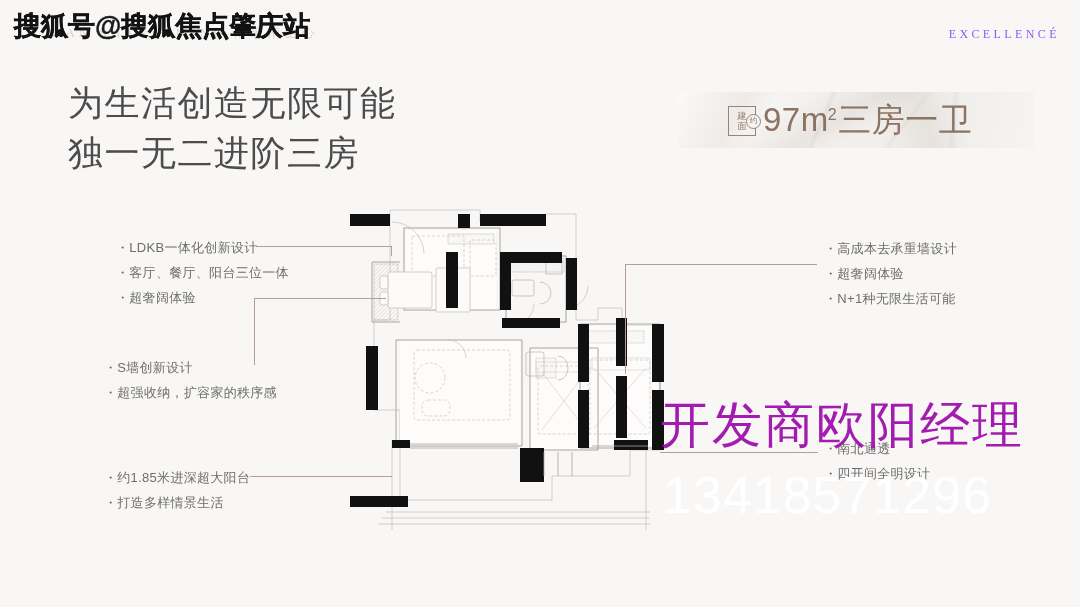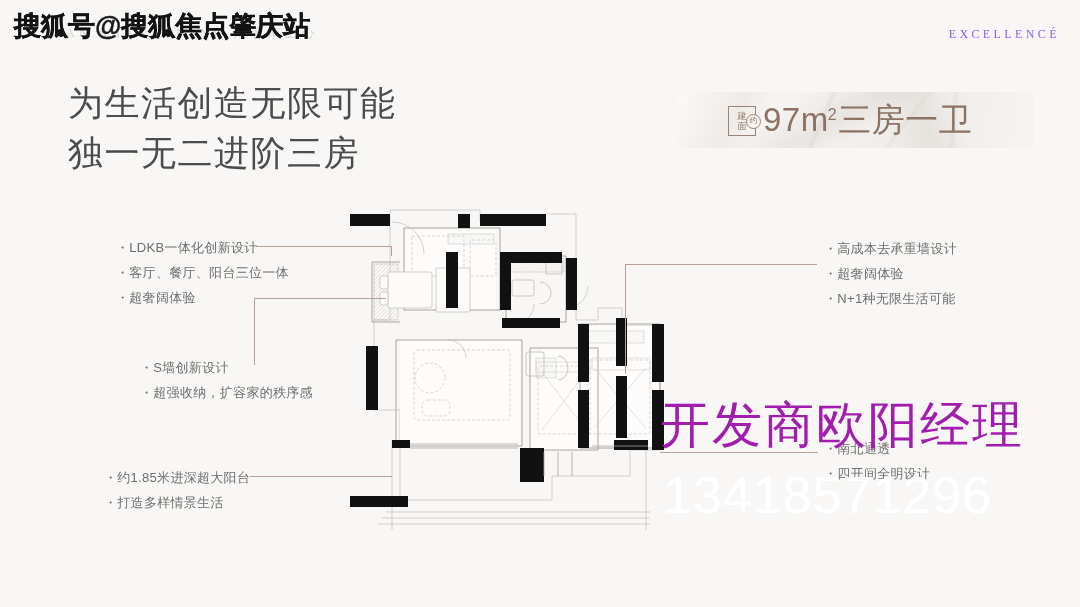--- a/index.html
+++ b/index.html
@@ -261,21 +261,21 @@
   <div class="lead v" style="left:625px;top:264px;height:110px;"></div>
 
   <div class="lead h" style="left:660px;top:452px;width:158px;"></div>
 
   <div class="anno" style="left:104px;top:239px;margin-left:12px;">
     <p>・LDKB一体化创新设计</p>
     <p>・客厅、餐厅、阳台三位一体</p>
     <p>・超奢阔体验</p>
   </div>
 
-  <div class="anno" style="left:104px;top:359px;margin-left:36px;">
+  <div class="anno" style="left:104px;top:359px;">
     <p>・S墙创新设计</p>
     <p>・超强收纳，扩容家的秩序感</p>
   </div>
 
   <div class="anno" style="left:104px;top:469px;">
     <p>・约1.85米进深超大阳台</p>
     <p>・打造多样情景生活</p>
   </div>
 
   <div class="anno" style="left:824px;top:240px;">

